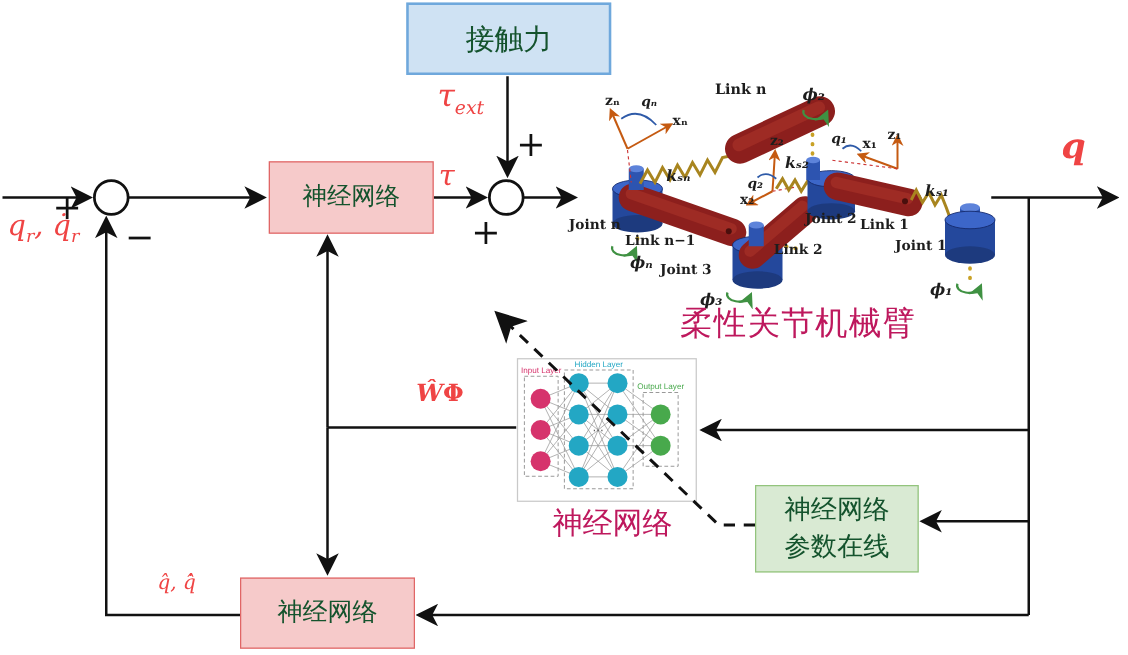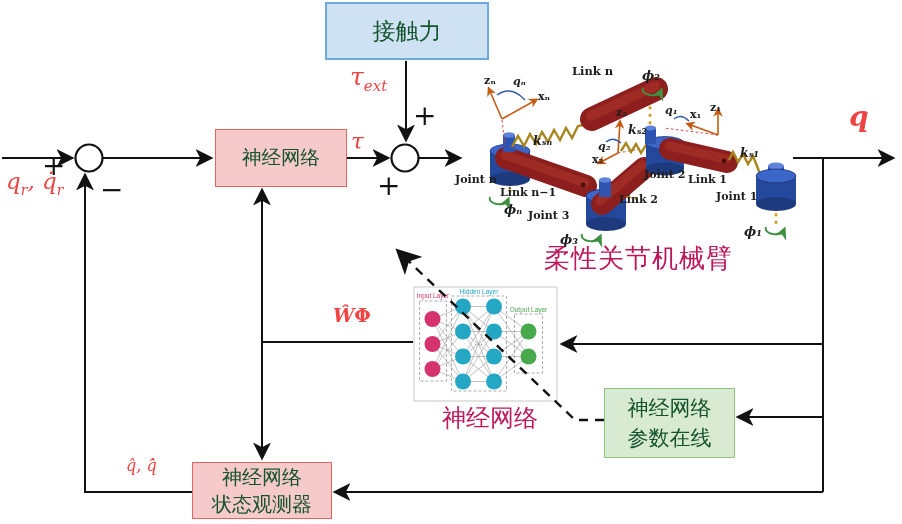--- a/index.html
+++ b/index.html
@@ -284,21 +284,20 @@
 <div class="box box-contact">
   <span>接触力</span>
 </div>
 
 <div class="box box-controller">
   <span>神经网络</span>
 </div>
 
 <div class="box box-observer">
   <span>神经网络</span>
-  <span>状态观测器</span>
 </div>
 
 <div class="box box-identifier">
   <span>神经网络</span>
   <span>参数在线</span>
 </div>
 
 <div class="caption caption-robot">柔性关节机械臂</div>
 <div class="caption caption-nn">神经网络</div>
 

